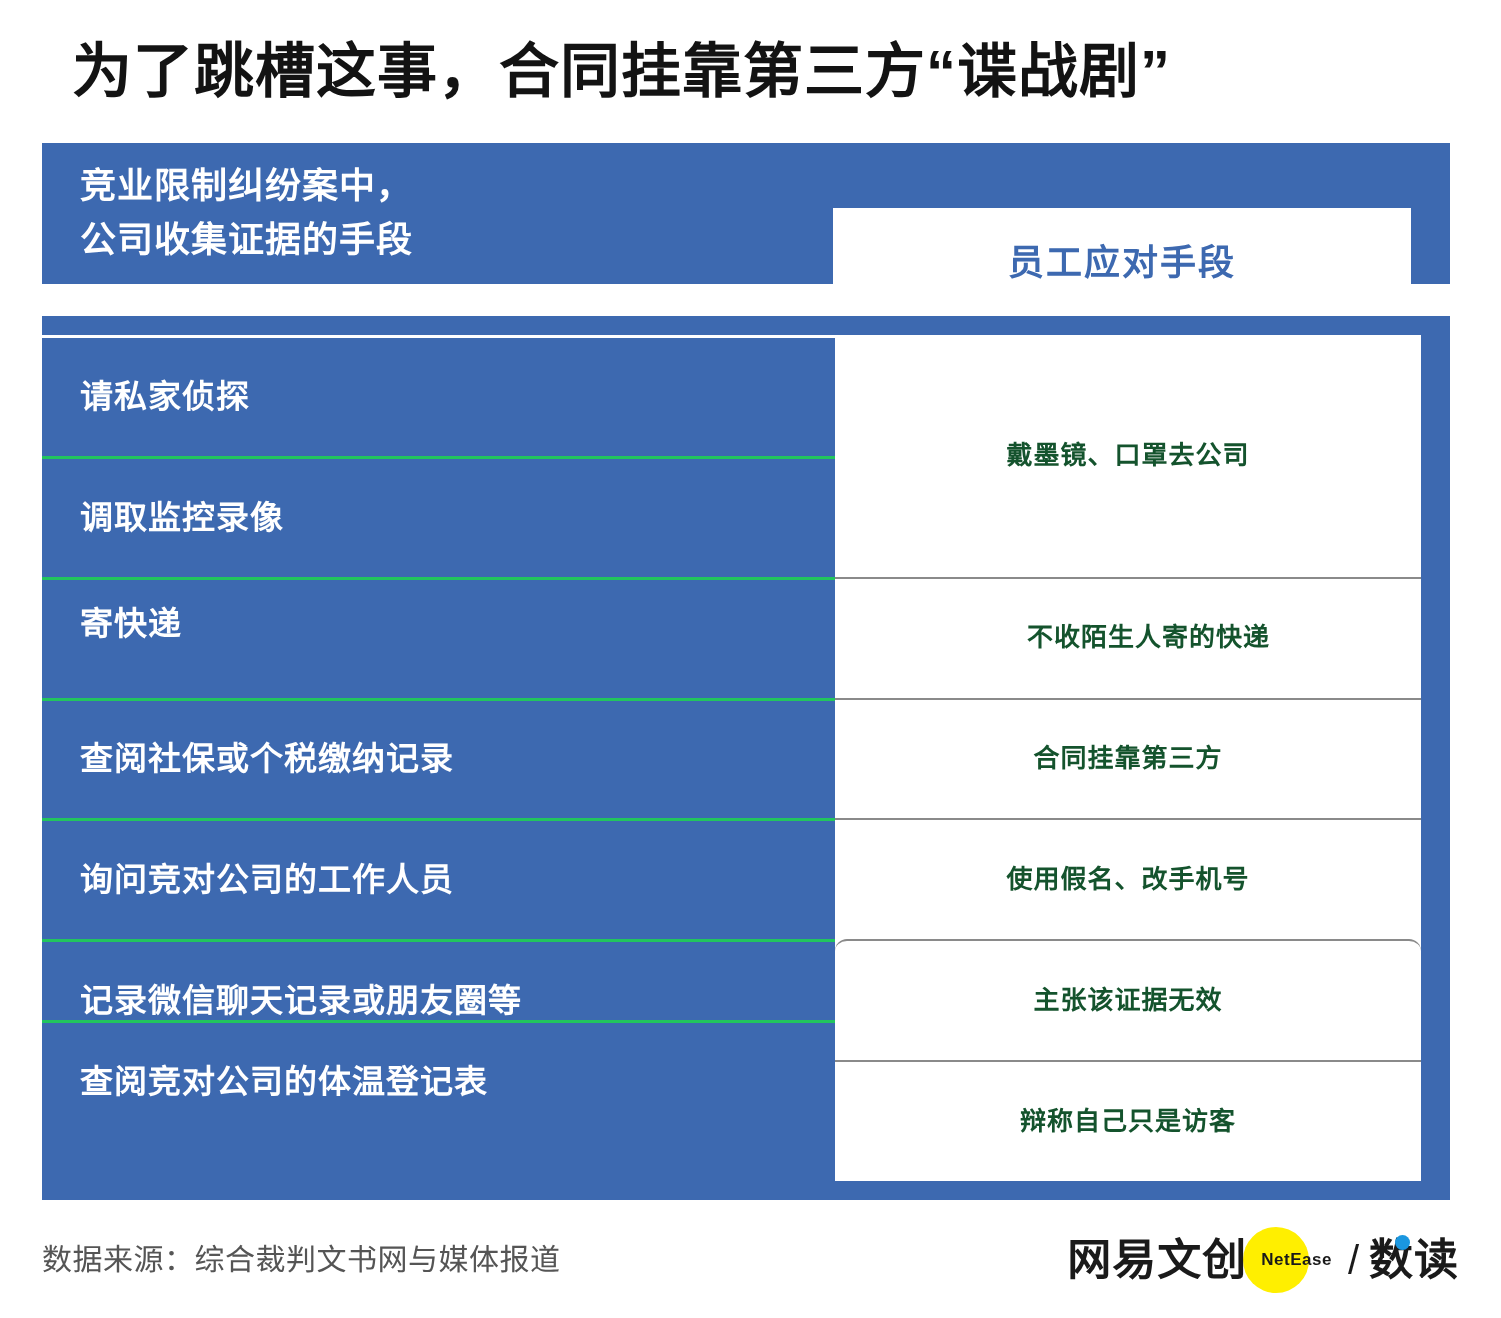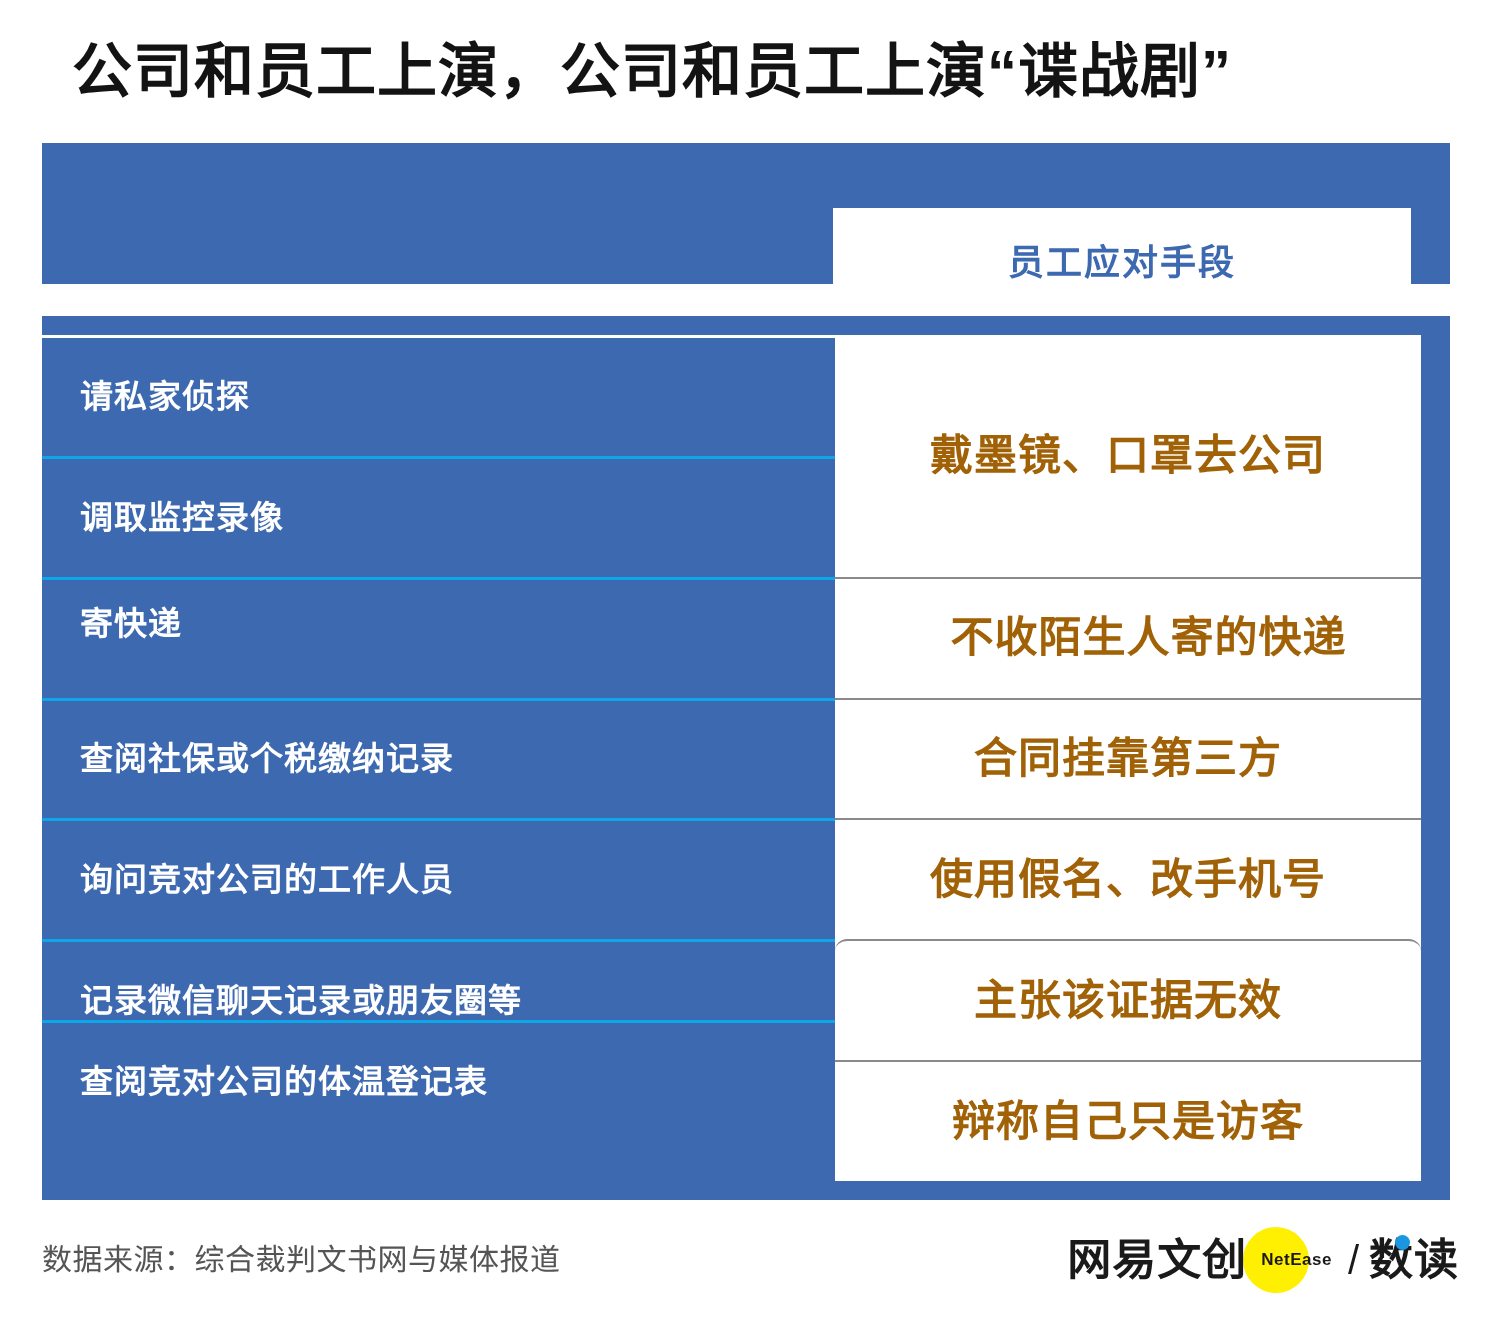--- a/index.html
+++ b/index.html
@@ -98,21 +98,21 @@
     top: 0px;
     width: 793px;
     height: 846px;
   }
   .method-row {
     position: absolute;
     left: 0;
     width: 793px;
     background: #3d69b0;
     box-sizing: border-box;
-    border-top: 3px solid #0ea5e9;
+    border-top: 3px solid #22c55e;
     display: flex;
     align-items: center;
   }
   .method-row:first-child { border-top: 3px solid #ffffff; }
   .method-label {
     color: #ffffff;
     font-size: 33px;
     font-weight: 700;
     letter-spacing: 1px;
     padding-left: 38px;
@@ -134,22 +134,22 @@
     width: 586px;
     box-sizing: border-box;
     background: #ffffff;
     border-top: 2px solid #8a8a8a;
     display: flex;
     align-items: center;
     justify-content: center;
   }
   .response-row.first { border-top: none; }
   .response-label {
-    color: #a16207;
-    font-size: 43px;
+    color: #14532d;
+    font-size: 26px;
     font-weight: 700;
     letter-spacing: 1px;
     text-align: left;
     line-height: 1.15;
   }
 
   
   .footer {
     position: absolute;
     left: 0;
@@ -238,23 +238,27 @@
     top: 8px;
     width: 15px;
     height: 15px;
     border-radius: 50%;
     background: #1a97e0;
   }
 </style>
 </head>
 <body>
 
-<div class="title">公司和员工上演，公司和员工上演“谍战剧”</div>
+<div class="title">为了跳槽这事，合同挂靠第三方“谍战剧”</div>
 
 <div class="header-band">
+  <div class="header-left">
+    <span class="line">竞业限制纠纷案中，</span>
+    <span class="line">公司收集证据的手段</span>
+  </div>
   <div class="header-right-box">
     <span class="header-right-label">员工应对手段</span>
   </div>
 </div>
 
 <div class="table-block">
   <div class="table-inner">
 
     <div class="col-left" id="methods-column">
         <div class="method-row" style="top: 0px; height: 120.857px;">

